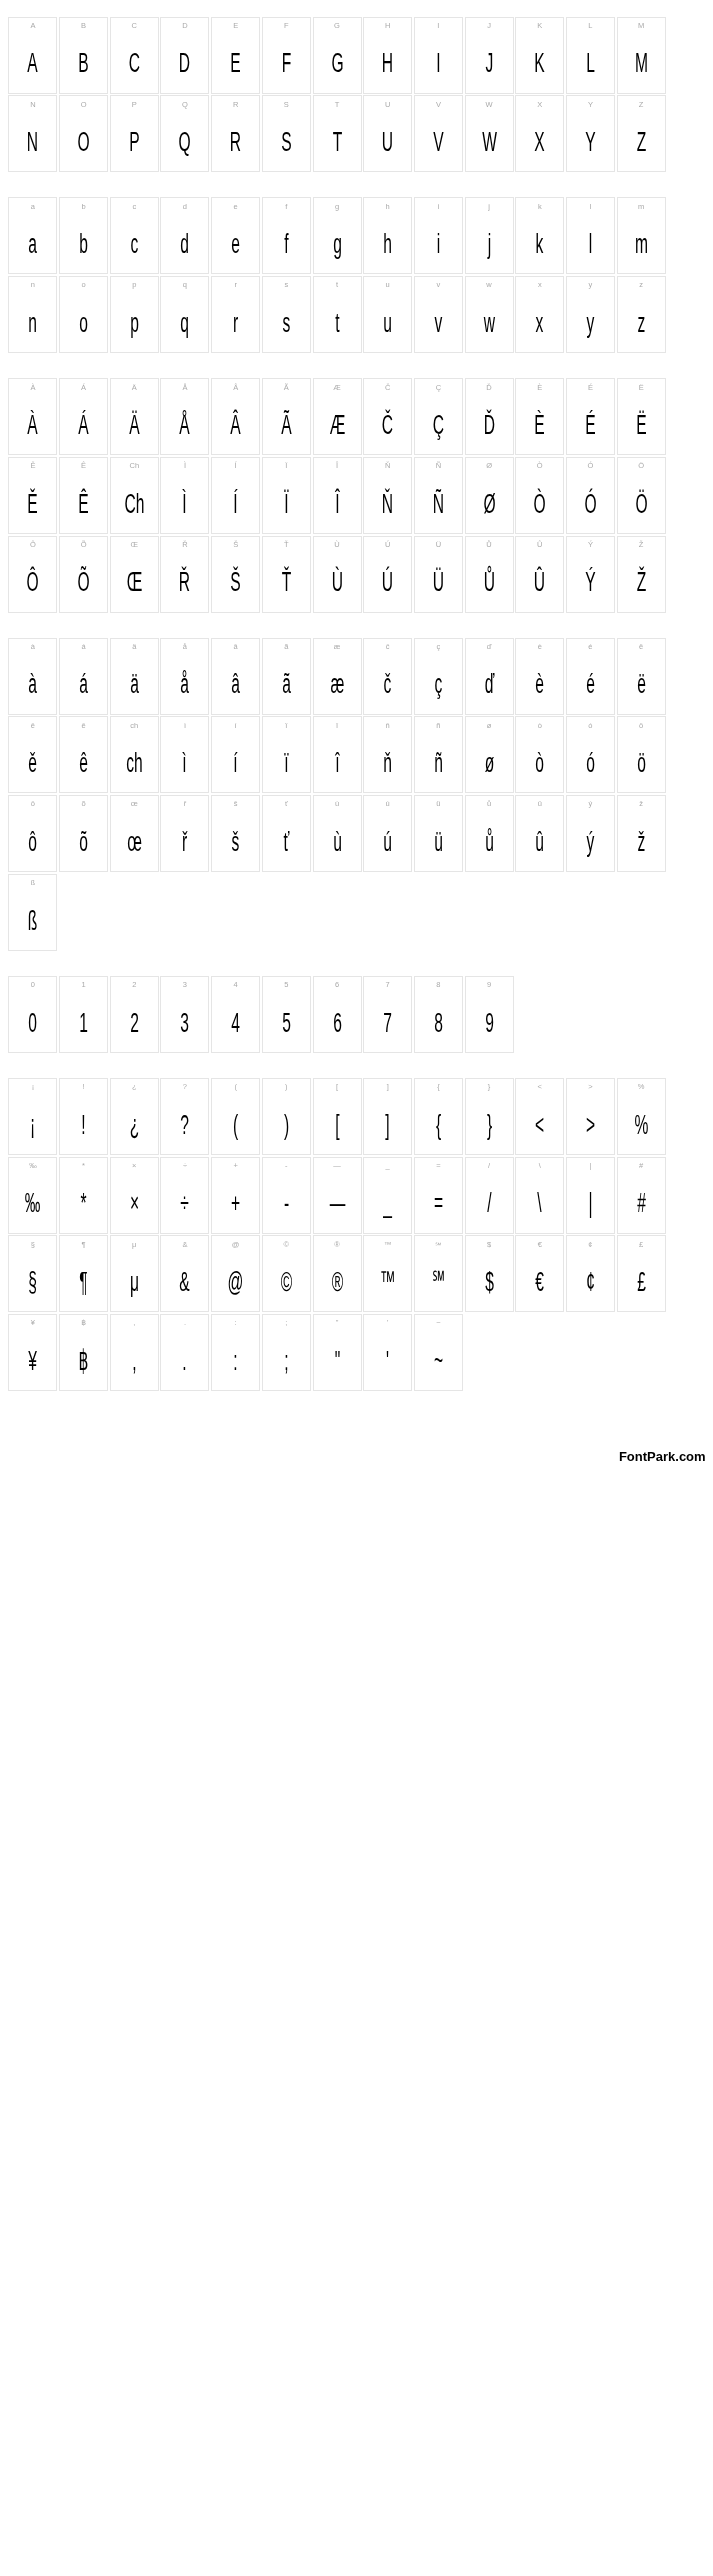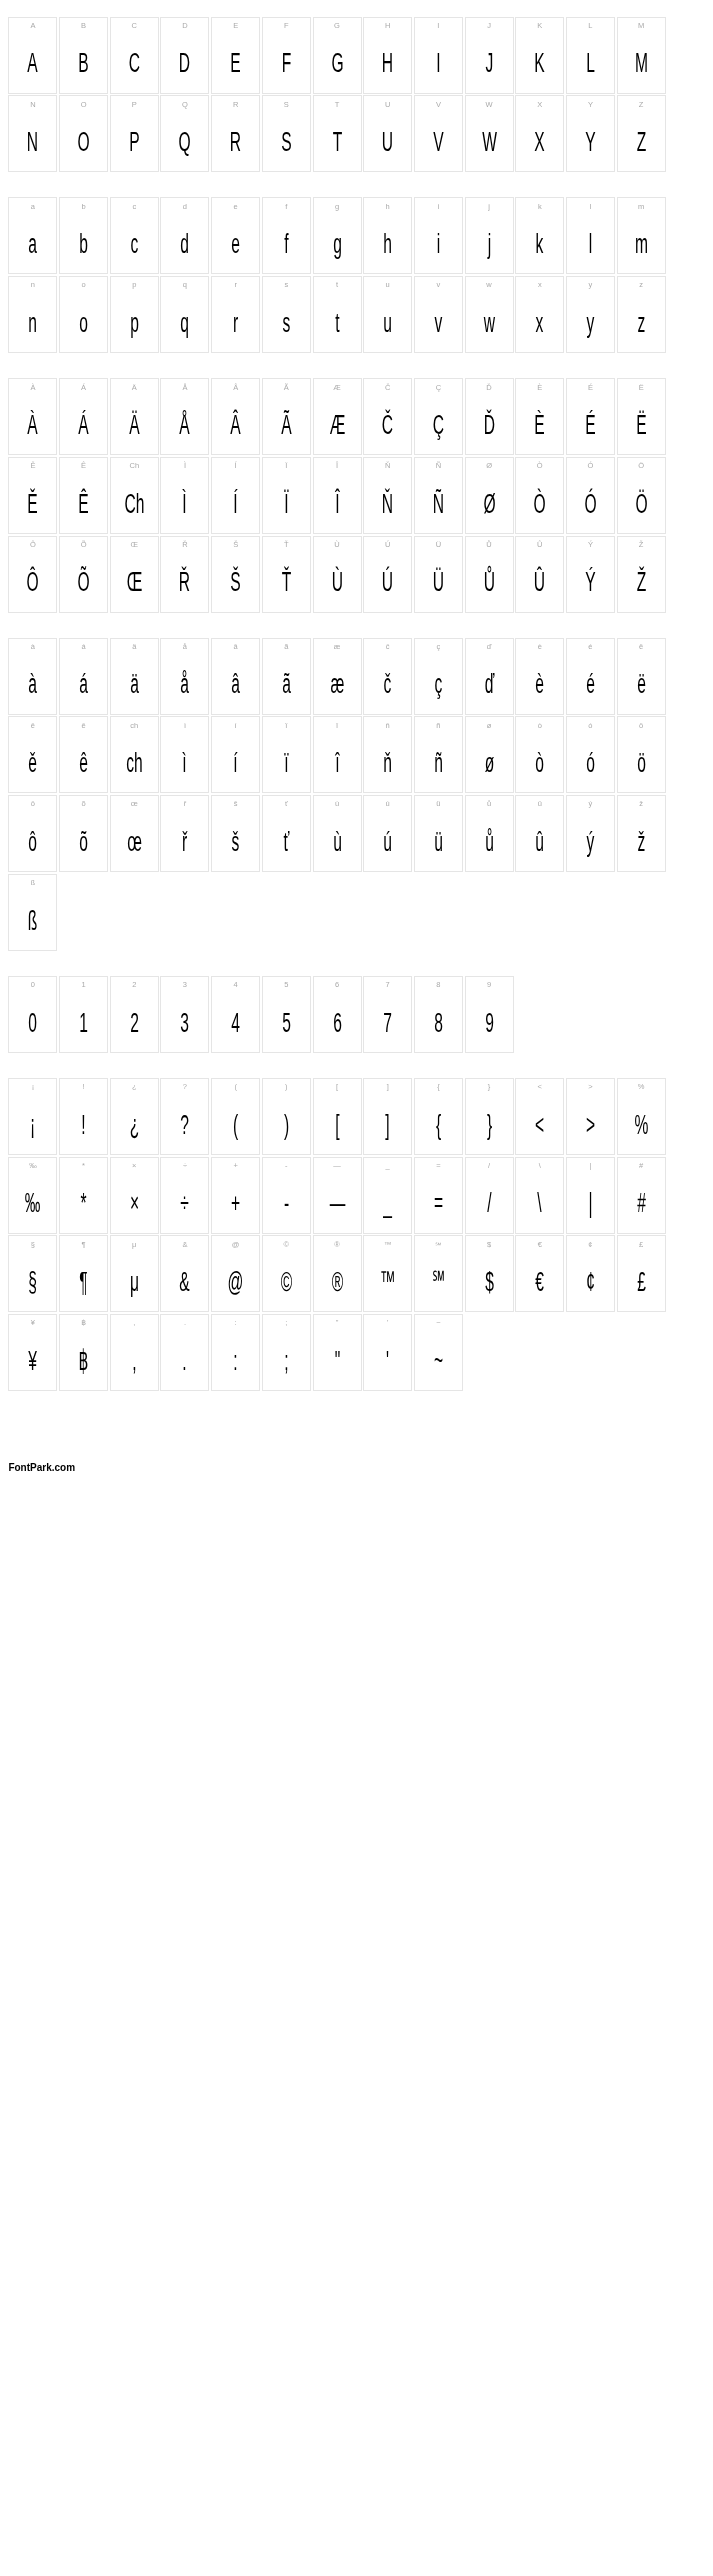--- a/index.html
+++ b/index.html
@@ -43,25 +43,25 @@
     font-stretch: condensed;
     font-size: 28.4px;
     color: #000;
     font-weight: 400;
     transform: scaleX(0.55);
     line-height: 1;
   }
   .glyph.narrow { transform: scaleX(0.55); }
   .section-gap { width: 100%; height: 23.4px; }
   .footer {
-    text-align: left;
-    font-size: 10px;
+    text-align: right;
+    font-size: 13px;
     font-weight: bold;
     color: #000;
-    margin-top: 46px;
+    margin-top: 33px;
   }
 </style>
 </head>
 <body>
 
 <div id="root">
     <div class="grid">
       <div class="cell">
         <div class="label">A</div>
         <div class="glyph narrow">A</div>

